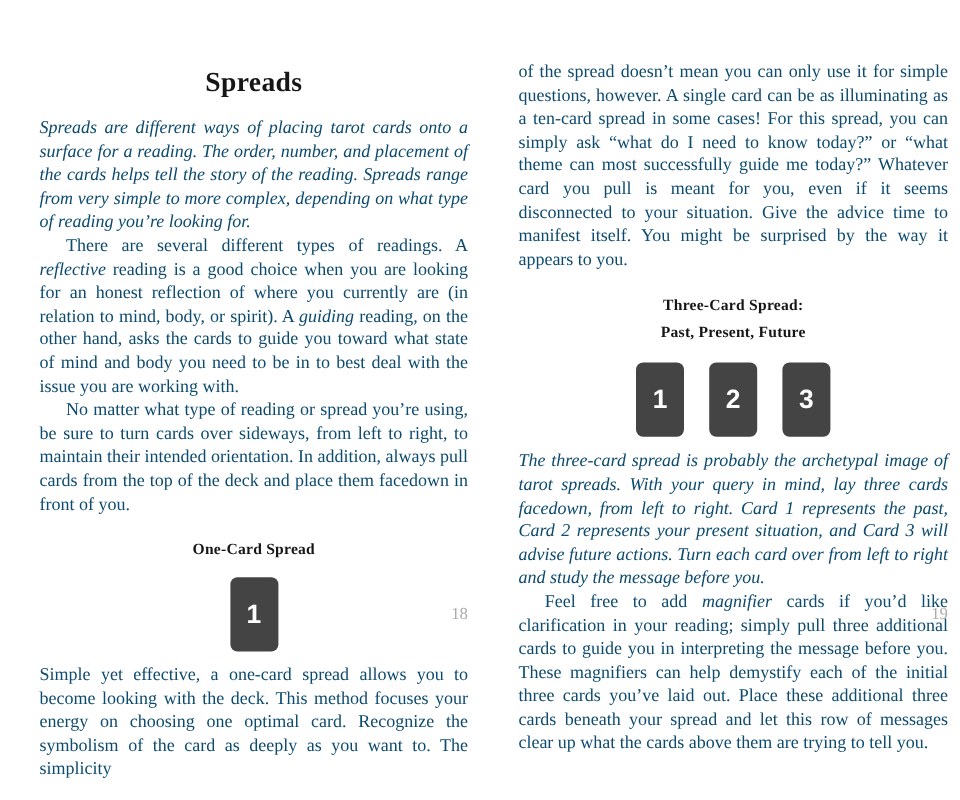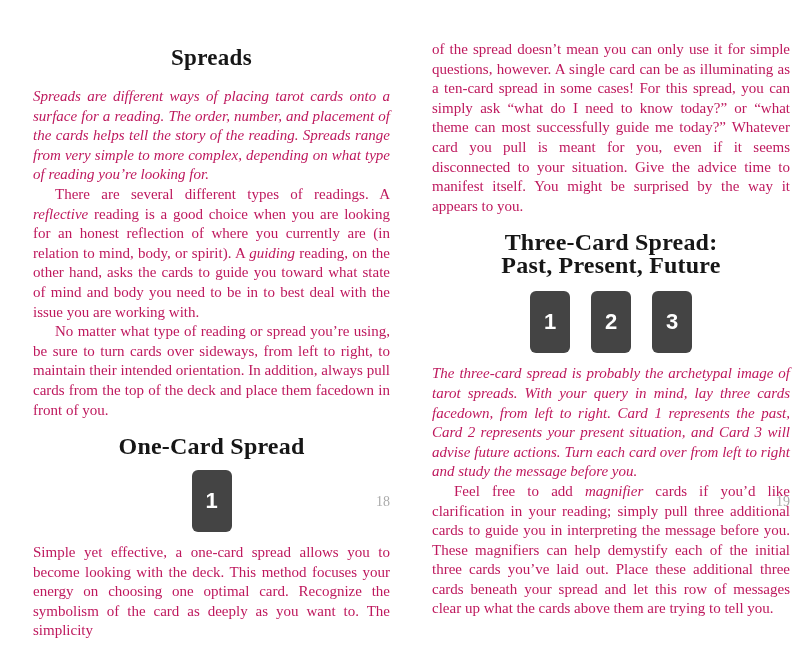--- a/index.html
+++ b/index.html
@@ -13,50 +13,50 @@
   .spread {
     position: relative;
     width: 800px;
     height: 667px;
     background: #ffffff;
     font-family: "Liberation Serif", "DejaVu Serif", serif;
     color: #1f1f1f;
   }
   .page {
     position: absolute;
-    top: 0;
+    top: 11px;
     height: 533px;
   }
   .page-left  { left: 33px;  width: 357px; }
   .page-right { left: 432px; width: 358px; }
 
   .chapter-heading {
     margin: 44px 0 0 0;
     font-size: 23px;
     line-height: 28px;
     font-weight: bold;
     text-align: center;
     letter-spacing: 0.3px;
     color: #161616;
   }
   .section-heading {
     margin: 15px 0 0 0;
-    font-size: 24px;
+    font-size: 13px;
     line-height: 23px;
     font-weight: bold;
     text-align: center;
     letter-spacing: 0.2px;
     color: #161616;
   }
   .body {
     margin: 0;
     font-size: 15px;
     line-height: 19.6px;
     text-align: justify;
-    color: #be185d;
+    color: #0c4a6e;
   }
   .body em { font-style: italic; }
   .mt-first-left  { margin-top: 15px; font-style: italic; }
   .mt-first-right { margin-top: 40px; }
   .indent { text-indent: 22px; }
   .after-card { margin-top: 11px; }
 
   .card-row {
     display: flex;
     justify-content: center;

